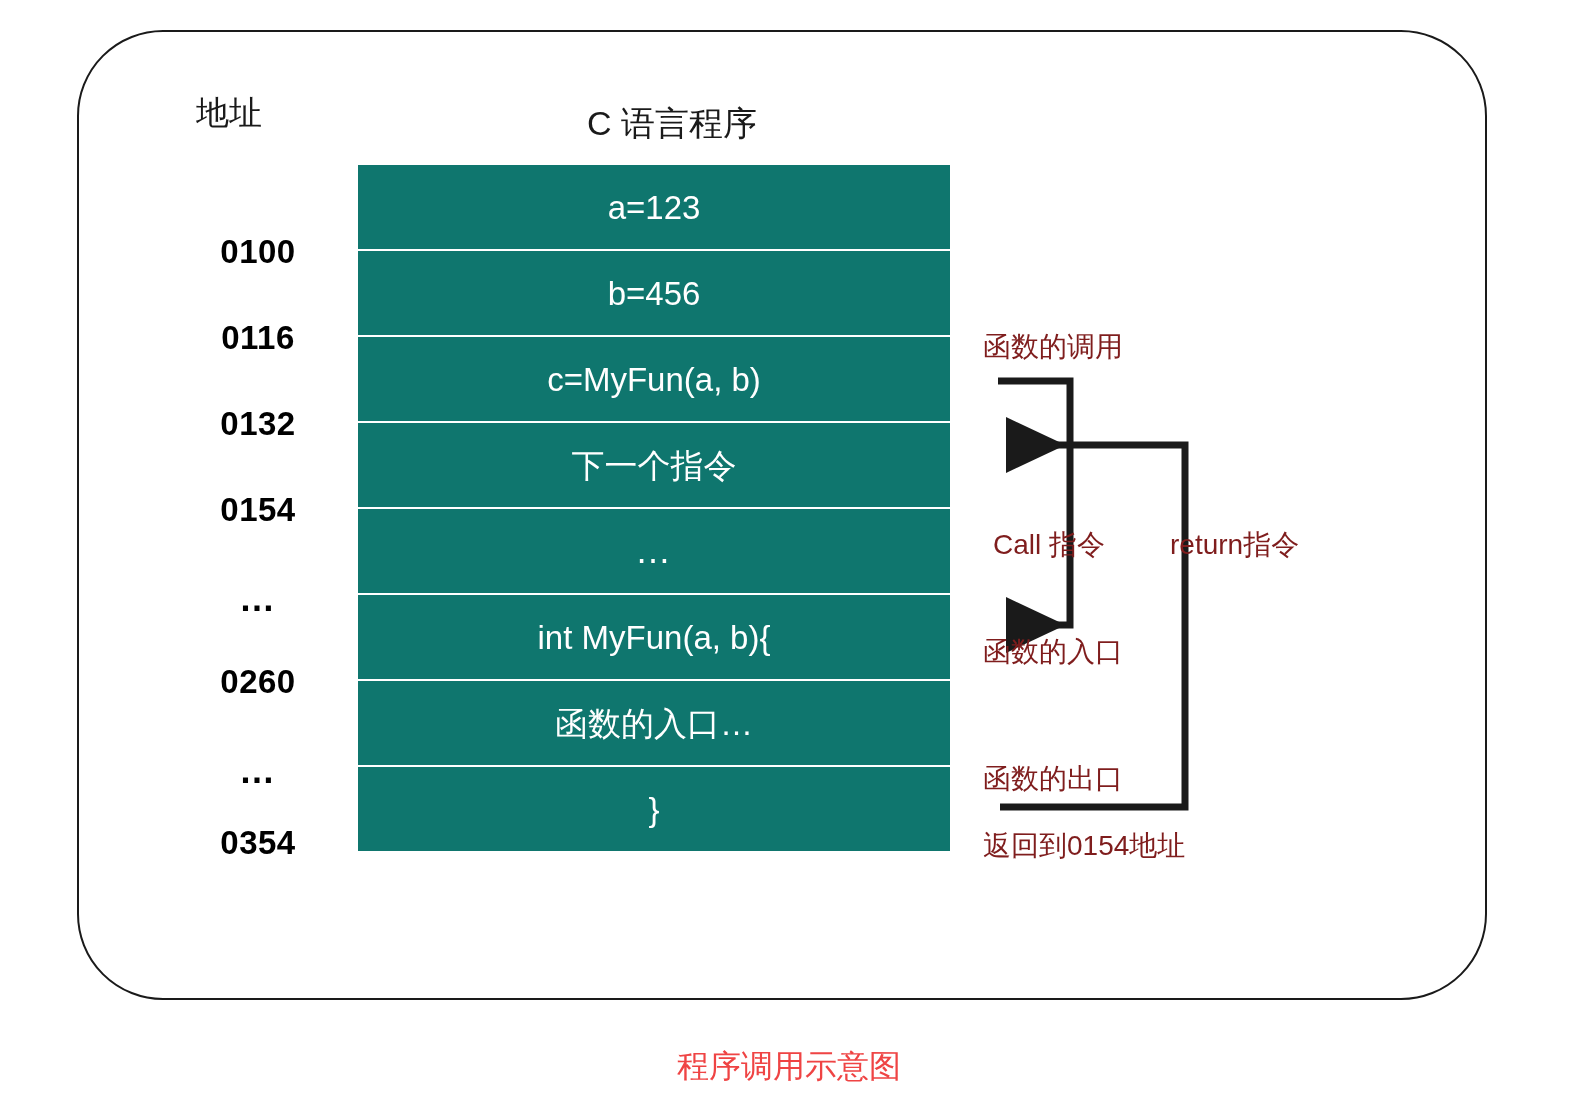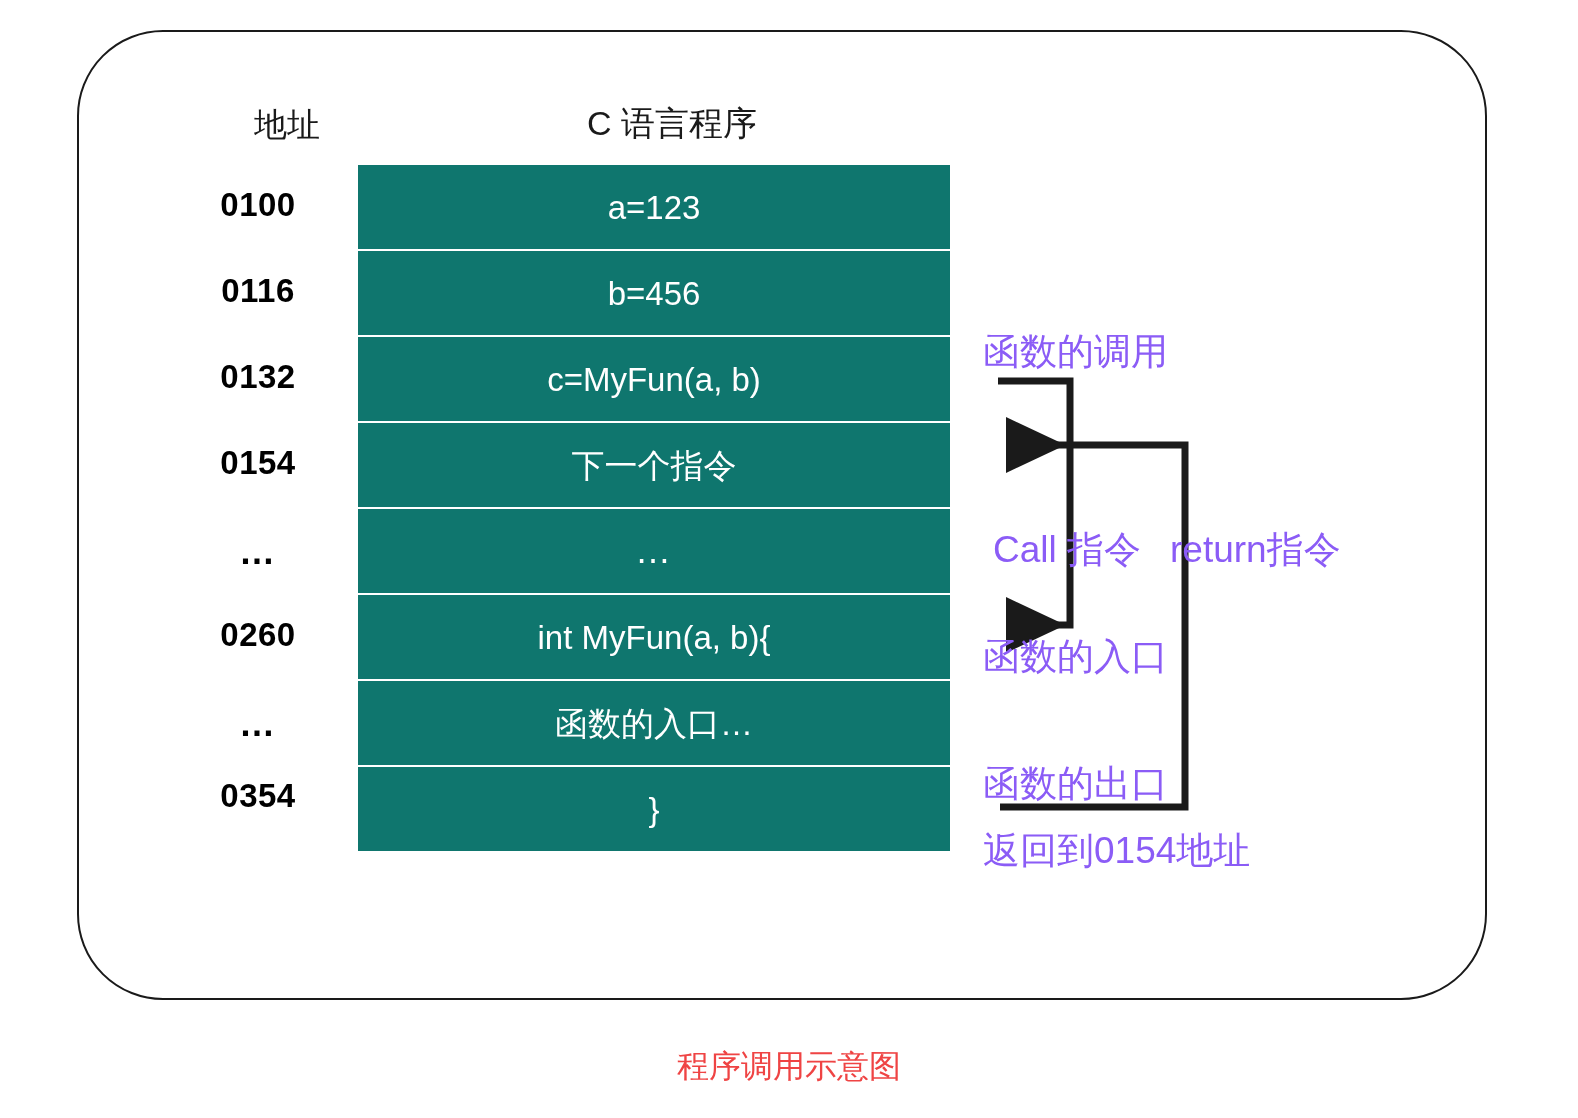--- a/index.html
+++ b/index.html
@@ -37,43 +37,44 @@
   
   .col-head {
     position: absolute;
     color: #1a1a1a;
     font-size: 33px;
     line-height: 1;
     white-space: nowrap;
   }
   .col-head-addr {
     left: 196px;
-    top: 108px;
+    top: 96px;
     width: 124px;
-    text-align: right;
+    text-align: left;
   }
   .col-head-prog {
     left: 470px;
     top: 106px;
     width: 404px;
     text-align: center;
     font-size: 34px;
   }
 
   
   .addr {
     position: absolute;
     left: 196px;
     width: 124px;
     text-align: center;
     color: #000000;
     font-weight: bold;
     font-size: 33px;
     line-height: 1;
     letter-spacing: 0.5px;
+    margin-top: 47px;
   }
   .addr.ellipsis {
     font-size: 36px;
     letter-spacing: 2px;
   }
 
   
   .bar {
     position: absolute;
     left: 358px;
@@ -93,22 +94,22 @@
     text-align: center;
   }
   .bar-label.dots {
     font-size: 36px;
     letter-spacing: 2px;
   }
 
   
   .anno {
     position: absolute;
-    color: #8b5cf6;
-    font-size: 37px;
+    color: #7f1d1d;
+    font-size: 28px;
     line-height: 1;
     white-space: nowrap;
   }
 
   
   .arrows {
     position: absolute;
     left: 0;
     top: 0;
     width: 1578px;

